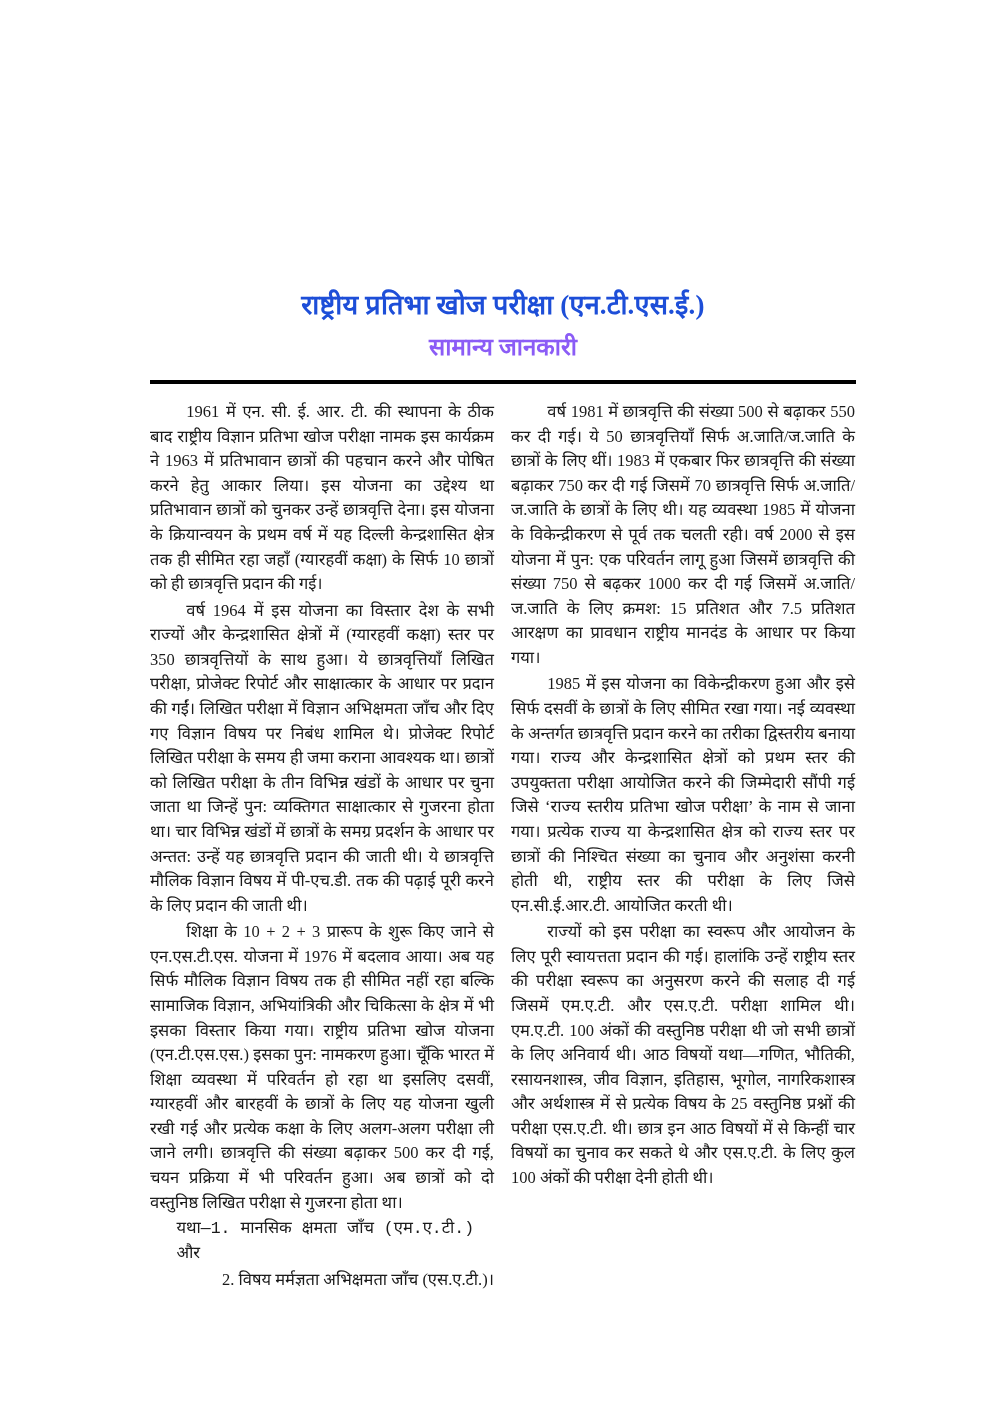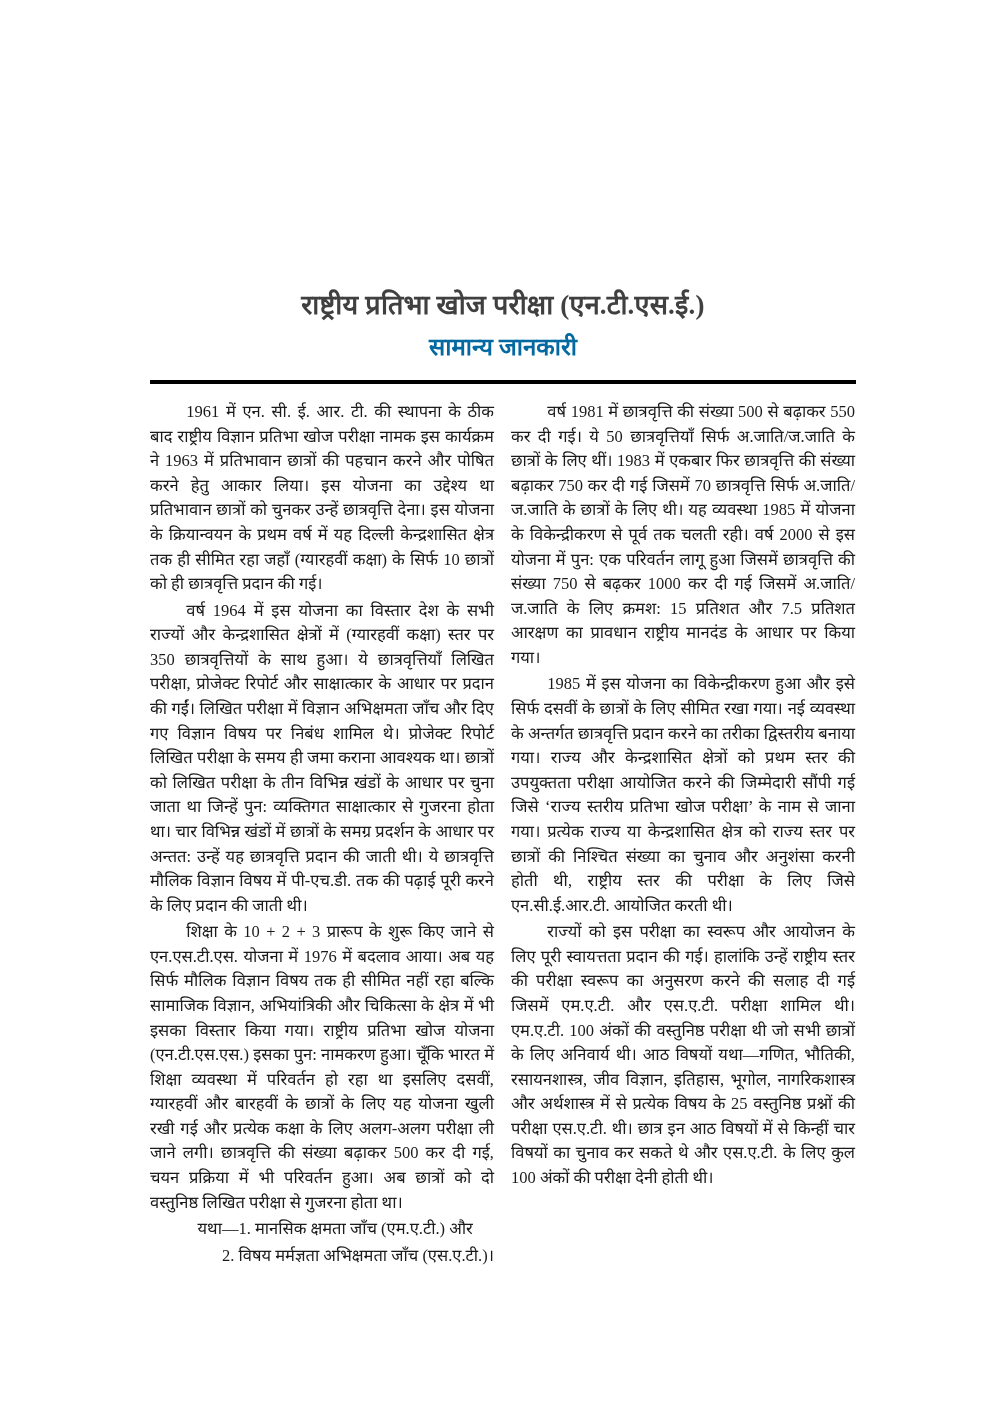--- a/index.html
+++ b/index.html
@@ -53,36 +53,37 @@
     line-height: 1.49;
     text-align: justify;
   }
   .col p {
     margin: 0 0 2px 0;
     text-indent: 2.2em;
   }
   .col p.list-line {
     text-indent: 0;
     padding-left: 1.6em;
-    text-align: center;
+    text-align: left;
+    font-family: Liberation Mono, monospace;
   }
   .col p.list-line-2 {
     text-indent: 0;
     padding-left: 2.6em;
     text-align: right;
   }
 </style>
 </head>
 <body>
 
 <div class="page">
 
   <div class="heading-block">
-    <div class="title" style="color: #404040;">राष्ट्रीय प्रतिभा खोज परीक्षा (एन.टी.एस.ई.)</div>
-    <div class="subtitle" style="color: #0369a1;">सामान्य जानकारी</div>
+    <div class="title" style="color: #1d4ed8;">राष्ट्रीय प्रतिभा खोज परीक्षा (एन.टी.एस.ई.)</div>
+    <div class="subtitle" style="color: #8b5cf6;">सामान्य जानकारी</div>
   </div>
 
   <div class="rule"></div>
 
   <div class="columns">
 
     <div class="col">
       <p>1961 में एन. सी. ई. आर. टी. की स्थापना के ठीक बाद राष्ट्रीय विज्ञान प्रतिभा खोज परीक्षा नामक इस कार्यक्रम ने 1963 में प्रतिभावान छात्रों की पहचान करने और पोषित करने हेतु आकार लिया। इस योजना का उद्देश्य था प्रतिभावान छात्रों को चुनकर उन्हें छात्रवृत्ति देना। इस योजना के क्रियान्वयन के प्रथम वर्ष में यह दिल्ली केन्द्रशासित क्षेत्र तक ही सीमित रहा जहाँ (ग्यारहवीं कक्षा) के सिर्फ 10 छात्रों को ही छात्रवृत्ति प्रदान की गई।</p>
       <p>वर्ष 1964 में इस योजना का विस्तार देश के सभी राज्यों और केन्द्रशासित क्षेत्रों में (ग्यारहवीं कक्षा) स्तर पर 350 छात्रवृत्तियों के साथ हुआ। ये छात्रवृत्तियाँ लिखित परीक्षा, प्रोजेक्ट रिपोर्ट और साक्षात्कार के आधार पर प्रदान की गईं। लिखित परीक्षा में विज्ञान अभिक्षमता जाँच और दिए गए विज्ञान विषय पर निबंध शामिल थे। प्रोजेक्ट रिपोर्ट लिखित परीक्षा के समय ही जमा कराना आवश्यक था। छात्रों को लिखित परीक्षा के तीन विभिन्न खंडों के आधार पर चुना जाता था जिन्हें पुन: व्यक्तिगत साक्षात्कार से गुजरना होता था। चार विभिन्न खंडों में छात्रों के समग्र प्रदर्शन के आधार पर अन्तत: उन्हें यह छात्रवृत्ति प्रदान की जाती थी। ये छात्रवृत्ति मौलिक विज्ञान विषय में पी-एच.डी. तक की पढ़ाई पूरी करने के लिए प्रदान की जाती थी।</p>
       <p>शिक्षा के 10 + 2 + 3 प्रारूप के शुरू किए जाने से एन.एस.टी.एस. योजना में 1976 में बदलाव आया। अब यह सिर्फ मौलिक विज्ञान विषय तक ही सीमित नहीं रहा बल्कि सामाजिक विज्ञान, अभियांत्रिकी और चिकित्सा के क्षेत्र में भी इसका विस्तार किया गया। राष्ट्रीय प्रतिभा खोज योजना (एन.टी.एस.एस.) इसका पुन: नामकरण हुआ। चूँकि भारत में शिक्षा व्यवस्था में परिवर्तन हो रहा था इसलिए दसवीं, ग्यारहवीं और बारहवीं के छात्रों के लिए यह योजना खुली रखी गई और प्रत्येक कक्षा के लिए अलग-अलग परीक्षा ली जाने लगी। छात्रवृत्ति की संख्या बढ़ाकर 500 कर दी गई, चयन प्रक्रिया में भी परिवर्तन हुआ। अब छात्रों को दो वस्तुनिष्ठ लिखित परीक्षा से गुजरना होता था।</p>

